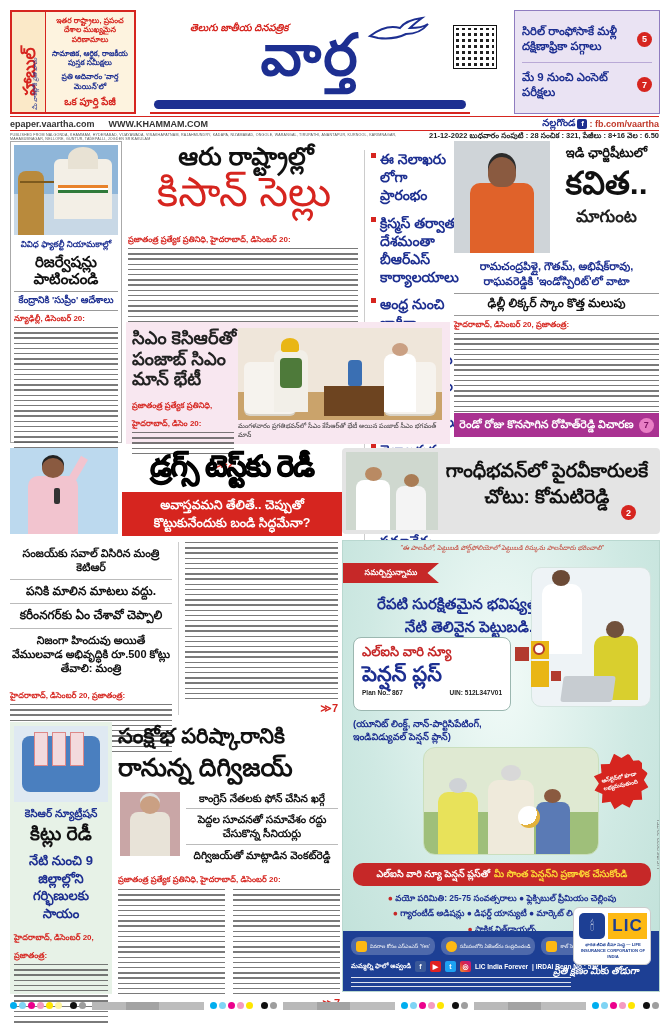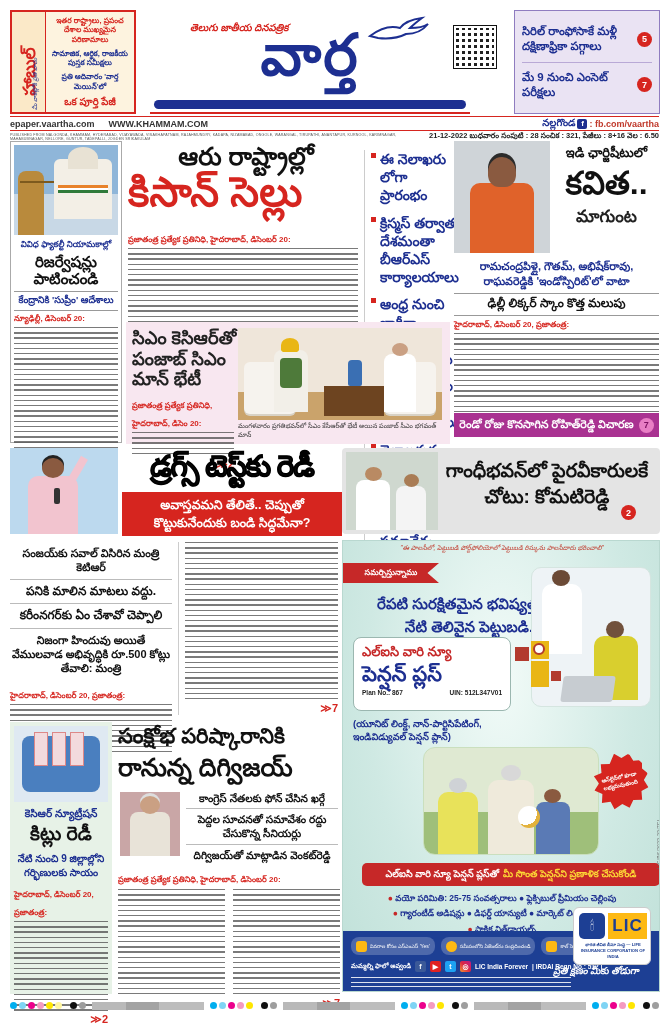--- a/index.html
+++ b/index.html
@@ -45,21 +45,21 @@
   
   .left-art { left:10px; top:141px; width:112px; height:302px; border:1px solid #aaa; padding:3px; }
   .sc-photo { width:104px; height:90px; position:relative; overflow:hidden; background:linear-gradient(180deg,#8fb6d9 0 55%,#c8d8e6 55% 100%); }
   .sc-dome { position:absolute; right:6px; top:14px; width:58px; height:60px; background:#f3efe6; border-radius:6px 6px 0 0; }
   .sc-dome:before { content:""; position:absolute; left:14px; top:-12px; width:30px; height:22px; background:#e8e2d4; border-radius:50% 50% 0 0; }
   .sc-band { position:absolute; right:10px; top:40px; width:50px; height:8px; background:linear-gradient(180deg,#e8822a 0 33%,#fff 33% 66%,#2f7a3a 66% 100%); }
   .sc-statue { position:absolute; left:4px; bottom:0; width:26px; height:64px; background:#b98a3c; border-radius:8px 8px 0 0; }
   .sc-scale { position:absolute; left:2px; top:10px; width:34px; height:2px; background:#7d5a1e; }
   
   .kisan-h1 { left:140px; top:142px; width:212px; text-align:center; font-size:25px; font-weight:bold; color:#111; }
-  .kisan-h2 { left:128px; top:172px; width:232px; text-align:left; font-size:41px; font-weight:bold; color:#d6251f; line-height:1; }
+  .kisan-h2 { left:128px; top:172px; width:232px; text-align:center; font-size:41px; font-weight:normal; color:#d6251f; line-height:1; }
   .kisan-h2 .blk { color:#111; }
   .bullets { left:364px; top:150px; width:86px; padding-left:6px; border-left:1px solid #ccc; }
   .bullet { display:flex; gap:4px; margin-bottom:9px; }
   .bullet .sq { width:5px; height:5px; background:#d6251f; margin-top:3px; flex:0 0 auto; }
   .bullet .bt { color:#1d2f91; font-weight:bold; font-size:14px; line-height:1.3; }
   .dl { font-size:8px; font-weight:bold; color:#d6251f; }
   
   .maan { left:126px; top:322px; width:324px; height:122px; background:#f8e7f0; padding:6px; }
   .maan-h { color:#222; font-weight:bold; font-size:18px; line-height:1.15; }
   .maan-photo { position:absolute; left:112px; top:6px; width:204px; height:92px; background:linear-gradient(180deg,#efe6da 0 70%,#caa36b 70% 100%); overflow:hidden; }
@@ -124,21 +124,21 @@
   .lic-unit { position:absolute; left:10px; top:176px; width:160px; color:#1d2f91; font-weight:bold; font-size:9.5px; line-height:1.4; }
   .family { position:absolute; left:80px; top:206px; width:176px; height:108px; border-radius:12px; overflow:hidden; background:linear-gradient(180deg,#dfe9d2 0 60%,#9fbf7a 60% 100%); border:1px solid #cadfbe; }
   .fam1 { position:absolute; left:14px; bottom:0; width:40px; height:62px; background:#e8e25a; border-radius:10px 10px 0 0; }
   .fam1:before { content:""; position:absolute; left:11px; top:-14px; width:18px; height:15px; background:#cfd2d6; border-radius:50%; }
   .fam2 { position:absolute; left:64px; bottom:0; width:46px; height:74px; background:#efeadb; border-radius:10px 10px 0 0; }
   .fam2:before { content:""; position:absolute; left:13px; top:-15px; width:20px; height:16px; background:#d8d8d8; border-radius:50%; }
   .fam3 { position:absolute; right:28px; bottom:0; width:34px; height:52px; background:#5a7ab5; border-radius:8px 8px 0 0; }
   .fam3:before { content:""; position:absolute; left:8px; top:-13px; width:17px; height:14px; background:#8a5a40; border-radius:50%; }
   .ball { position:absolute; right:58px; bottom:26px; width:22px; height:22px; background:radial-gradient(circle at 35% 35%, #fff 0 55%, #e3b23c 55% 100%); border-radius:50%; }
   .burst { position:absolute; right:10px; top:212px; width:58px; height:58px; background:#d6251f; border-radius:50%; clip-path:polygon(50% 0%,61% 10%,75% 5%,80% 19%,95% 21%,92% 35%,100% 45%,91% 55%,96% 69%,83% 73%,81% 88%,66% 85%,57% 97%,46% 88%,31% 94%,27% 80%,12% 79%,16% 64%,4% 55%,14% 45%,8% 31%,22% 28%,24% 13%,39% 16%); color:#fff; font-size:5.5px; font-weight:bold; display:flex; align-items:center; justify-content:center; text-align:center; padding:10px; transform:rotate(-12deg); }
-  .cta { position:absolute; left:10px; top:322px; width:298px; height:23px; background:#c62828; border-radius:5px; display:flex; align-items:center; justify-content:center; gap:4px; font-size:9.5px; font-weight:bold;margin-left:9px; }
+  .cta { position:absolute; left:10px; top:322px; width:298px; height:23px; background:#c62828; border-radius:10px; display:flex; align-items:center; justify-content:center; gap:4px; font-size:9.5px; font-weight:bold; }
   .features { position:absolute; left:6px; top:350px; width:306px; text-align:center; color:#1d2f91; font-size:8.5px; font-weight:bold; line-height:1.8; }
   .features .dot { color:#c62828; }
   .lic-logo-card { position:absolute; right:8px; top:366px; width:78px; height:58px; background:#fff; border-radius:6px; border:1px solid #ccc; padding:3px; }
   .lic-emblem { position:absolute; left:5px; top:5px; width:26px; height:26px; background:#1d3f94; border-radius:5px; display:flex; align-items:center; justify-content:center; color:#fff; font-size:13px; }
   .lic-word { position:absolute; left:34px; top:5px; width:39px; height:26px; background:#fdb913; color:#1d3f94; font-weight:bold; font-size:17px; display:flex; align-items:center; justify-content:center; letter-spacing:1px; }
   .lic-sub { position:absolute; left:4px; top:34px; width:70px; font-size:4.2px; color:#1d3f94; font-weight:bold; text-align:center; line-height:1.4; }
   .lic-footer { position:absolute; left:0; top:390px; width:318px; height:62px; background:#1d3f94; }
   .chips { position:absolute; left:8px; top:6px; display:flex; gap:6px; }
   .chip { background:rgba(255,255,255,.22); border-radius:8px; height:18px; display:flex; align-items:center; gap:3px; padding:0 5px; color:#fff; font-size:5px; line-height:1.3; }
   .chip .cic { width:11px; height:11px; background:#fdb913; border-radius:3px; flex:0 0 auto; }
@@ -427,21 +427,21 @@
 
 <div class="abs nutri">
   <div class="kit-photo">
     <div class="tray"></div>
     <div class="pkt" style="left:20px;"></div>
     <div class="pkt" style="left:38px;"></div>
     <div class="pkt" style="left:56px;"></div>
   </div>
   <div class="ctr b navy" style="font-size:10.5px; margin-top:5px;">కెసిఆర్ న్యూట్రీషన్</div>
   <div class="ctr b" style="font-size:19px; margin-top:1px;">కిట్లు రెడీ</div>
-  <div class="ctr b navy" style="font-size:10px; margin-top:3px; line-height:1.35;">నేటి నుంచి 9 జిల్లాల్లోని గర్భిణులకు సాయం</div>
+  <div class="ctr b navy" style="font-size:13px; margin-top:3px; line-height:1.35;">నేటి నుంచి 9 జిల్లాల్లోని గర్భిణులకు సాయం</div>
   <div style="margin-top:4px;">
     <span class="dl">హైదరాబాద్, డిసెంబర్ 20, ప్రజాతంత్ర:</span>
     <div class="ft" style="height:92px; margin-top:2px;"></div>
     <div style="text-align:right;" class="jump">≫2</div>
   </div>
 </div>
 
 <div class="abs dig-h">
   <div style="font-size:21px;">సంక్షోభ పరిష్కారానికి</div>
   <div style="font-size:25px;">రానున్న దిగ్విజయ్</div>

